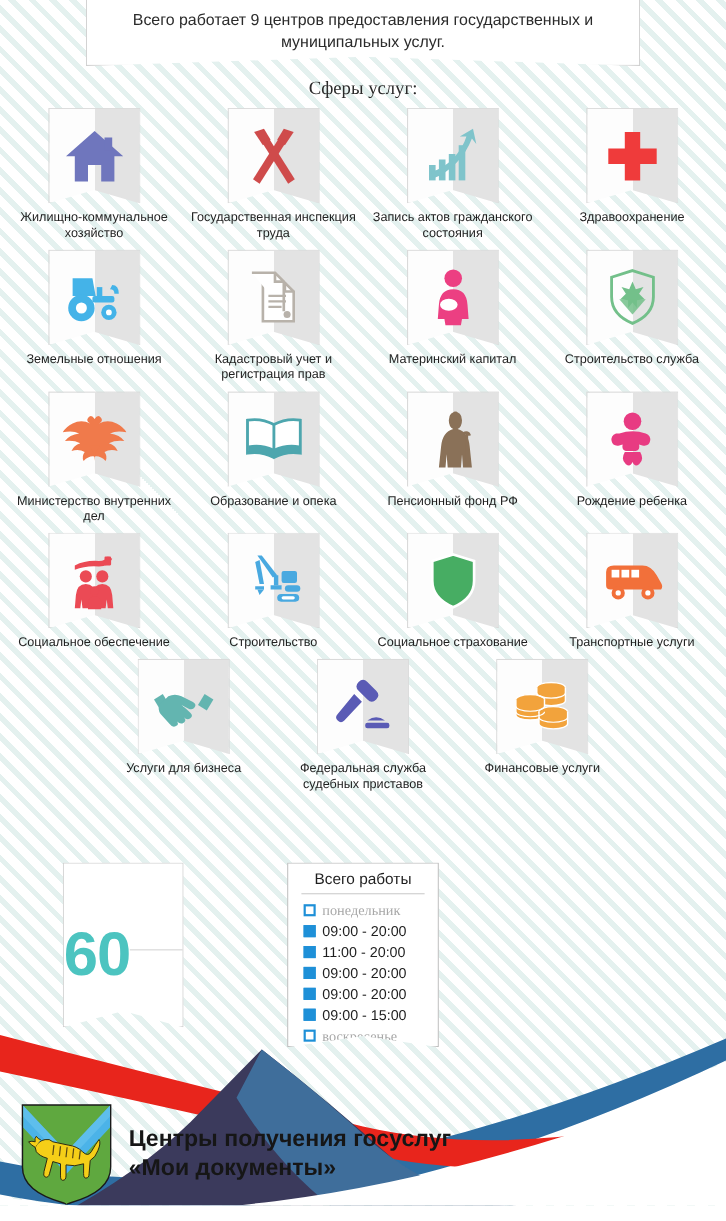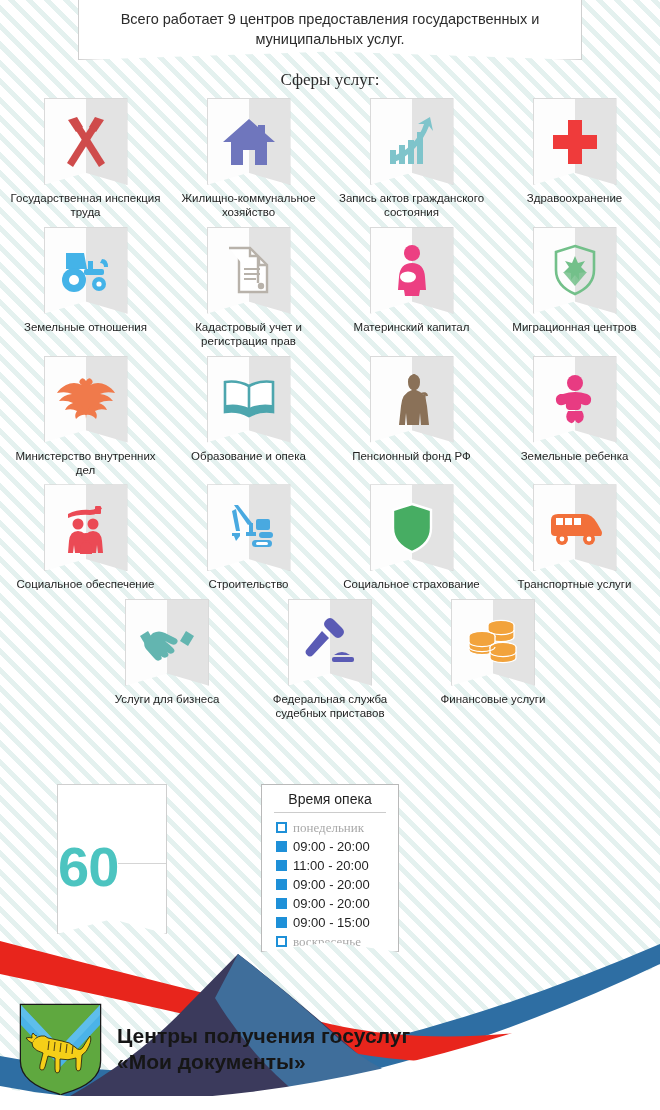--- a/index.html
+++ b/index.html
@@ -239,41 +239,41 @@
   <div class="top-banner">
     <div class="top-banner-text">Всего работает 9 центров предоставления государственных и муниципальных услуг.</div>
   </div>
 
   <div class="section-title">Сферы услуг:</div>
 
   <div class="grid" id="grid">
       <div class="grid-row">
         <div class="cell">
           <div class="icon-card">
+            <svg width="54" height="50" viewBox="0 0 54 50">
+              <g fill="#6f76bd">
+      <path d="M27 2 L53 25 L45 25 L45 48 L33 48 L33 33 L21 33 L21 48 L9 48 L9 25 L1 25 Z"></path>
+      <rect x="36" y="8" width="7" height="12"></rect>
+              </g>
+            </svg>
+          </div>
+          <div class="cell-label">Жилищно-коммунальное хозяйство</div>
+        </div>
+        <div class="cell">
+          <div class="icon-card">
             <svg width="54" height="54" viewBox="0 0 54 54">
               <g fill="#cf4b4b">
       <path d="M9 5 L18 2 L24 12 L17 17 Z"></path>
                 <path d="M16 14 L22 10 L46 48 L40 52 Z"></path>
       <path d="M45 5 L36 2 L30 12 L37 17 Z"></path>
                 <path d="M38 14 L32 10 L8 48 L14 52 Z"></path>
               </g>
             </svg>
           </div>
           <div class="cell-label">Государственная инспекция труда</div>
-        </div>
-        <div class="cell">
-          <div class="icon-card">
-            <svg width="54" height="50" viewBox="0 0 54 50">
-              <g fill="#6f76bd">
-      <path d="M27 2 L53 25 L45 25 L45 48 L33 48 L33 33 L21 33 L21 48 L9 48 L9 25 L1 25 Z"></path>
-      <rect x="36" y="8" width="7" height="12"></rect>
-              </g>
-            </svg>
-          </div>
-          <div class="cell-label">Жилищно-коммунальное хозяйство</div>
         </div>
         <div class="cell">
           <div class="icon-card">
             <svg width="52" height="52" viewBox="0 0 52 52">
               <g fill="#7fc4cb">
       <rect x="4" y="34" width="6" height="14"></rect>
                 <rect x="13" y="29" width="6" height="19"></rect>
       <rect x="22" y="24" width="6" height="24"></rect>
                 <rect x="31" y="16" width="6" height="32"></rect>
       <path d="M6 40 Q16 38 26 28 Q35 18 38 8 L32 8 L44 1 L47 15 L43 10 Q38 23 29 32 Q18 43 8 46 Z"></path>
@@ -343,21 +343,21 @@
         <div class="cell">
           <div class="icon-card">
             <svg width="44" height="52" viewBox="0 0 44 52">
               <path fill="none" stroke="#73c08a" stroke-width="2.6" d="M22 2 L41 8 V26 Q41 42 22 50 Q3 42 3 26 V8 Z"></path>
       <g fill="#73c08a">
                 <path d="M22 12 l3 7 7 -2 -4 6 5 5 -7 1 0 7 -4 -5 -4 5 0 -7 -7 -1 5 -5 -4 -6 7 2 z"></path>
       <path d="M10 28 h24 l-12 14 z" opacity="0.85"></path>
               </g>
             </svg>
           </div>
-          <div class="cell-label">Миграционная центров</div>
+          <div class="cell-label">Строительство служба</div>
         </div>
       </div>
       <div class="grid-row">
         <div class="cell">
           <div class="icon-card">
             <svg width="58" height="48" viewBox="0 0 58 48">
               <g fill="#f07a4b">
       <path d="M29 6 q-3 -5 -6 -1 q-2 3 2 5 q-8 -4 -16 0 q-6 3 -9 8 q9 -2 15 1 q-9 1 -13 7 q8 -1 14 2 q-6 2 -8 7 q7 -2 12 1 q-3 4 -1 8 q5 -5 10 -4 q5 -1 10 4 q2 -4 -1 -8 q5 -3 12 -1 q-2 -5 -8 -7 q6 -3 14 -2 q-4 -6 -13 -7 q6 -3 15 -1 q-3 -5 -9 -8 q-8 -4 -16 0 q4 -2 2 -5 q-3 -4 -6 1 z"></path>
       <path d="M24 30 q5 6 5 14 q0 -8 5 -14 z"></path>
               </g>
@@ -392,21 +392,21 @@
         <div class="cell">
           <div class="icon-card">
             <svg width="44" height="50" viewBox="0 0 44 50">
               <g fill="#e83b82">
       <circle cx="22" cy="9" r="8"></circle>
                 <path d="M10 20 q12 -4 24 0 q5 2 4 7 q-1 5 -7 4 l-3 -1 q1 5 -3 6 l-9 0 q-4 -1 -3 -6 l-3 1 q-6 1 -7 -4 q-1 -5 4 -7 z"></path>
       <path d="M15 37 q-4 7 1 11 q4 3 6 -2 q2 5 6 2 q5 -4 1 -11 z"></path>
               </g>
             </svg>
           </div>
-          <div class="cell-label">Земельные ребенка</div>
+          <div class="cell-label">Рождение ребенка</div>
         </div>
       </div>
       <div class="grid-row">
         <div class="cell">
           <div class="icon-card">
             <svg width="48" height="52" viewBox="0 0 48 52">
               <g fill="#eb4a55">
       <path d="M6 12 q10 -5 22 -4 q6 0 8 -4 l4 2 q-3 7 -12 7 q-12 -1 -22 3 z"></path>
       <rect x="33" y="4" width="6" height="8" rx="1"></rect>
       <circle cx="16" cy="22" r="5.5"></circle>
@@ -524,21 +524,21 @@
     </div>
 
   <div class="stats">
 
     <div class="stat-card left">
       <div class="stat-number">60</div>
       <div class="stat-rule"></div>
     </div>
 
     <div class="schedule-card">
-      <div class="schedule-title">Время опека</div>
+      <div class="schedule-title">Всего работы</div>
       <div class="schedule-rule"></div>
       <div class="schedule-list" id="schedule-list">
           <div class="sched-row">
             <span class="cb"></span>
             <span class="sched-text muted">понедельник</span>
           </div>
           <div class="sched-row">
             <span class="cb filled"></span>
             <span class="sched-text">09:00 - 20:00</span>
           </div>

